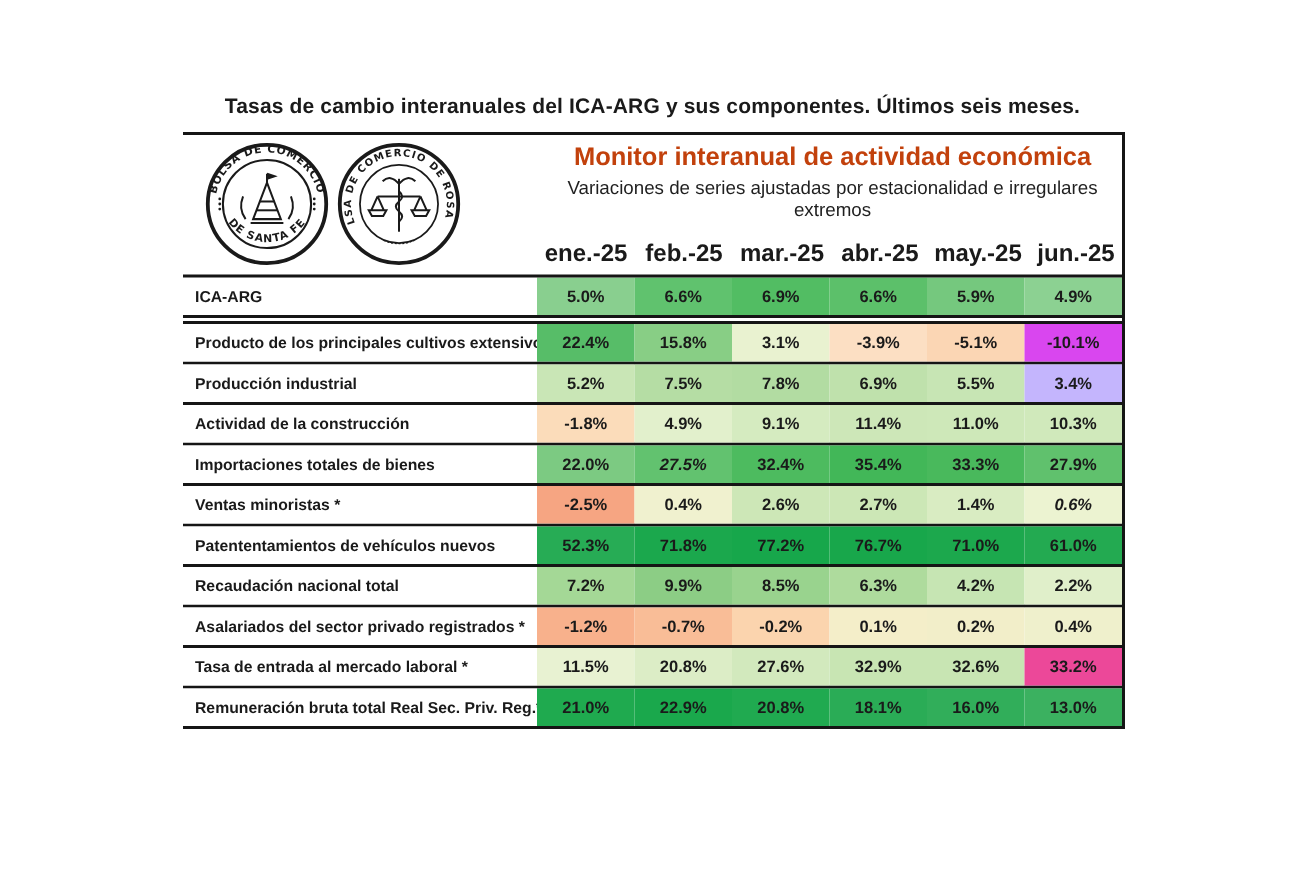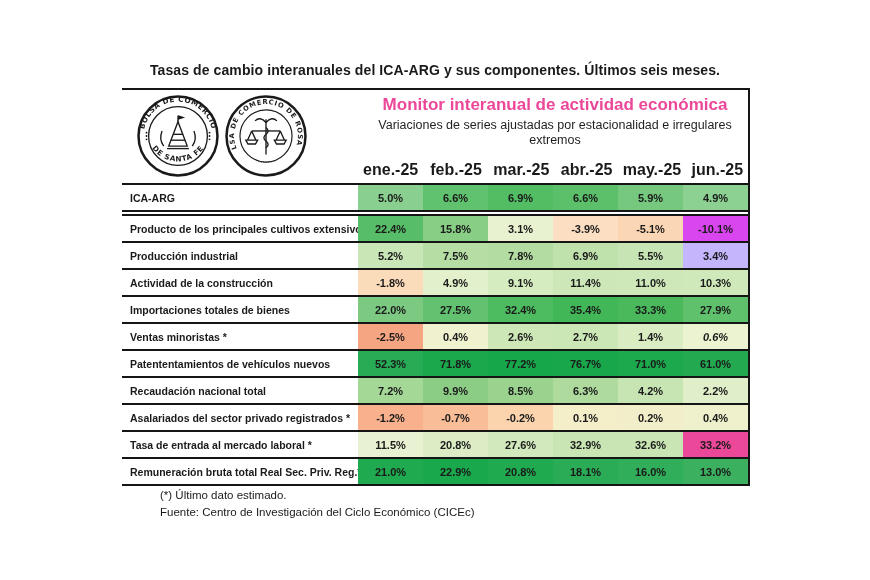--- a/index.html
+++ b/index.html
@@ -94,21 +94,21 @@
             <path d="M50,34 q-7,-8 -13,-2 M50,34 q7,-8 13,-2"></path>
             <line x1="33" y1="44" x2="67" y2="44"></line>
             <path d="M33,44 l-5,11 M33,44 l5,11 M26,55 h14 l-2.5,4.5 h-9 Z"></path>
             <path d="M67,44 l-5,11 M67,44 l5,11 M60,55 h14 l-2.5,4.5 h-9 Z"></path>
             <path d="M50,40 q5,4 0,8 q-5,4 0,8 q5,4 0,8"></path>
           </g>
         </svg>
       </div>
 
       <div class="header-text">
-        <div class="monitor-title" style="color: #ec4899;">Monitor interanual de actividad económica</div>
+        <div class="monitor-title" style="color: #c2410c;">Monitor interanual de actividad económica</div>
         <div class="monitor-subtitle">Variaciones de series ajustadas por estacionalidad e irregulares extremos</div>
       </div>
 
       <div class="months-row">
           <span class="month">ene.-25</span>
           <span class="month">feb.-25</span>
           <span class="month">mar.-25</span>
           <span class="month">abr.-25</span>
           <span class="month">may.-25</span>
           <span class="month">jun.-25</span>
@@ -148,21 +148,21 @@
           <div class="cell" style="background: rgb(251, 220, 186);">-1.8%</div>
           <div class="cell" style="background: rgb(226, 240, 204);">4.9%</div>
           <div class="cell" style="background: rgb(213, 235, 192);">9.1%</div>
           <div class="cell" style="background: rgb(205, 231, 184);">11.4%</div>
           <div class="cell" style="background: rgb(206, 232, 185);">11.0%</div>
           <div class="cell" style="background: rgb(208, 233, 187);">10.3%</div>
         </div>
         <div class="t-row">
           <div class="label">Importaciones totales de bienes</div>
           <div class="cell" style="background: rgb(124, 202, 130);">22.0%</div>
-          <div class="cell" style="background: rgb(98, 194, 111);">27.5%</div>
+          <div class="cell" style="background: rgb(98, 194, 111); font-style: italic;">27.5%</div>
           <div class="cell" style="background: rgb(77, 187, 95);">32.4%</div>
           <div class="cell" style="background: rgb(66, 183, 88);">35.4%</div>
           <div class="cell" style="background: rgb(73, 185, 92);">33.3%</div>
           <div class="cell" style="background: rgb(96, 193, 109);">27.9%</div>
         </div>
         <div class="t-row">
           <div class="label">Ventas minoristas *</div>
           <div class="cell" style="background: rgb(246, 165, 130);">-2.5%</div>
           <div class="cell" style="background: rgb(240, 241, 207);">0.4%</div>
           <div class="cell" style="background: rgb(205, 231, 183);">2.6%</div>
@@ -211,18 +211,14 @@
           <div class="cell" style="background: rgb(31, 170, 79);">21.0%</div>
           <div class="cell" style="background: rgb(26, 168, 76);">22.9%</div>
           <div class="cell" style="background: rgb(32, 170, 80);">20.8%</div>
           <div class="cell" style="background: rgb(42, 172, 86);">18.1%</div>
           <div class="cell" style="background: rgb(49, 174, 90);">16.0%</div>
           <div class="cell" style="background: rgb(59, 177, 96);">13.0%</div>
         </div>
       </div>
   </div>
 
-  <div class="footnotes">
-    <div>(*) Último dato estimado.</div>
-    <div>Fuente: Centro de Investigación del Ciclo Económico (CICEc)</div>
-  </div>
 
 </div>
 
 </body></html>

